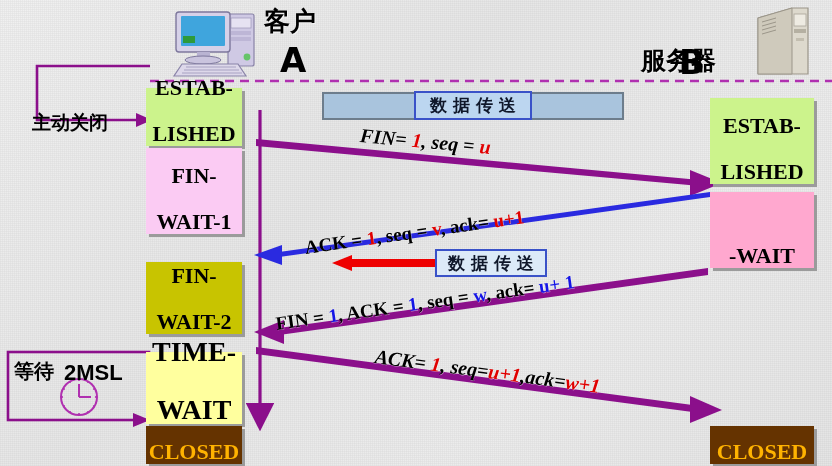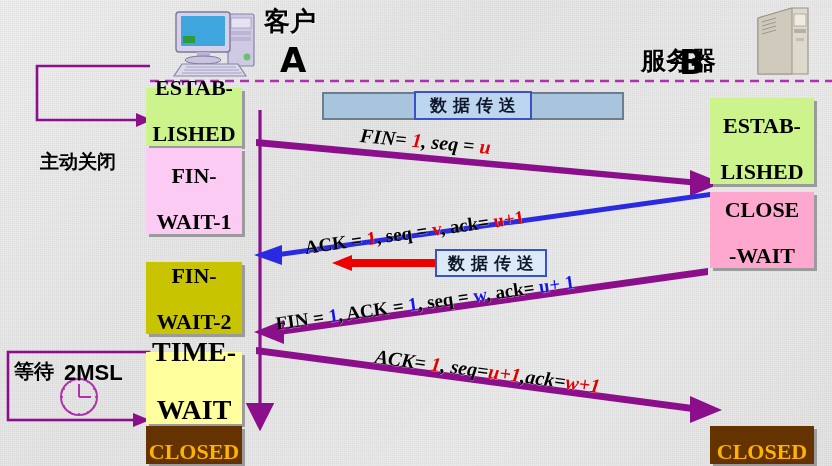--- a/index.html
+++ b/index.html
@@ -208,21 +208,21 @@
       <rect x="44" y="34" width="8" height="3" fill="#c3beb0"></rect>
     </svg>
   </div>
 
   <div class="party" style="left:264px;top:4px;font-size:26px;">客户</div>
   <div class="party-letter" style="left:280px;top:40px;">A</div>
 
   <div class="party" style="left:641px;top:6px;font-size:25px;margin-top:38px;">服务器</div>
   <div class="party-letter" style="left:679px;top:42px;">B</div>
 
-  <div class="ann-cn" style="left:40px;top:110px;margin-top:39px;">主动关闭</div>
+  <div class="ann-cn" style="left:32px;top:110px;">主动关闭</div>
 
   <div class="ann-cn" style="left:14px;top:358px;font-size:20px;">等待</div>
   <div class="ann-en" style="left:64px;top:360px;font-size:22px;">2MSL</div>
 
   <div class="state" style="left:146px;top:88px;width:96px;height:58px;background:#ccf38c;font-size:22px;">
     <span>
       <span>ESTAB-</span><br>
       <span>LISHED</span>
     </span>
   </div>
@@ -254,21 +254,21 @@
 
   <div class="state" style="left:710px;top:98px;width:104px;height:86px;background:#ccf38c;font-size:22px;">
     <span>
       <span>ESTAB-</span><br>
       <span>LISHED</span>
     </span>
   </div>
 
   <div class="state" style="left:710px;top:192px;width:104px;height:76px;background:#ffa8cf;font-size:22px;">
     <span>
-      <span>CLOSE</span><br>
+      <br>
       <span>-WAIT</span>
     </span>
   </div>
 
 
   <div class="state" style="left:710px;top:426px;width:104px;height:38px;background:#653300;color:#ffb300;font-size:22px;">
     <span>CLOSED</span>
   </div>
 
   <div class="dt-band" style="left:322px;top:92px;width:302px;height:28px;"></div>

